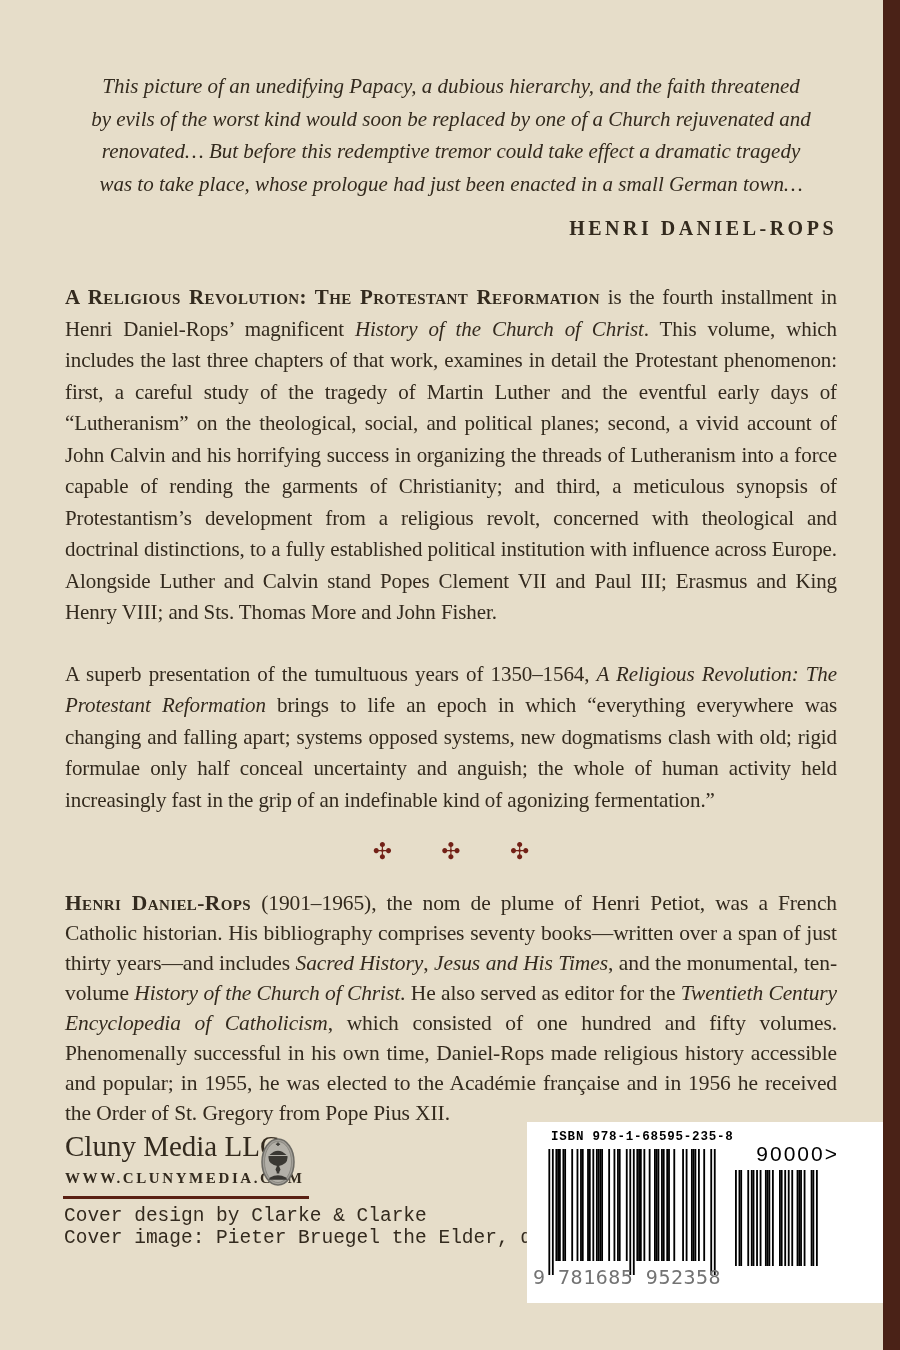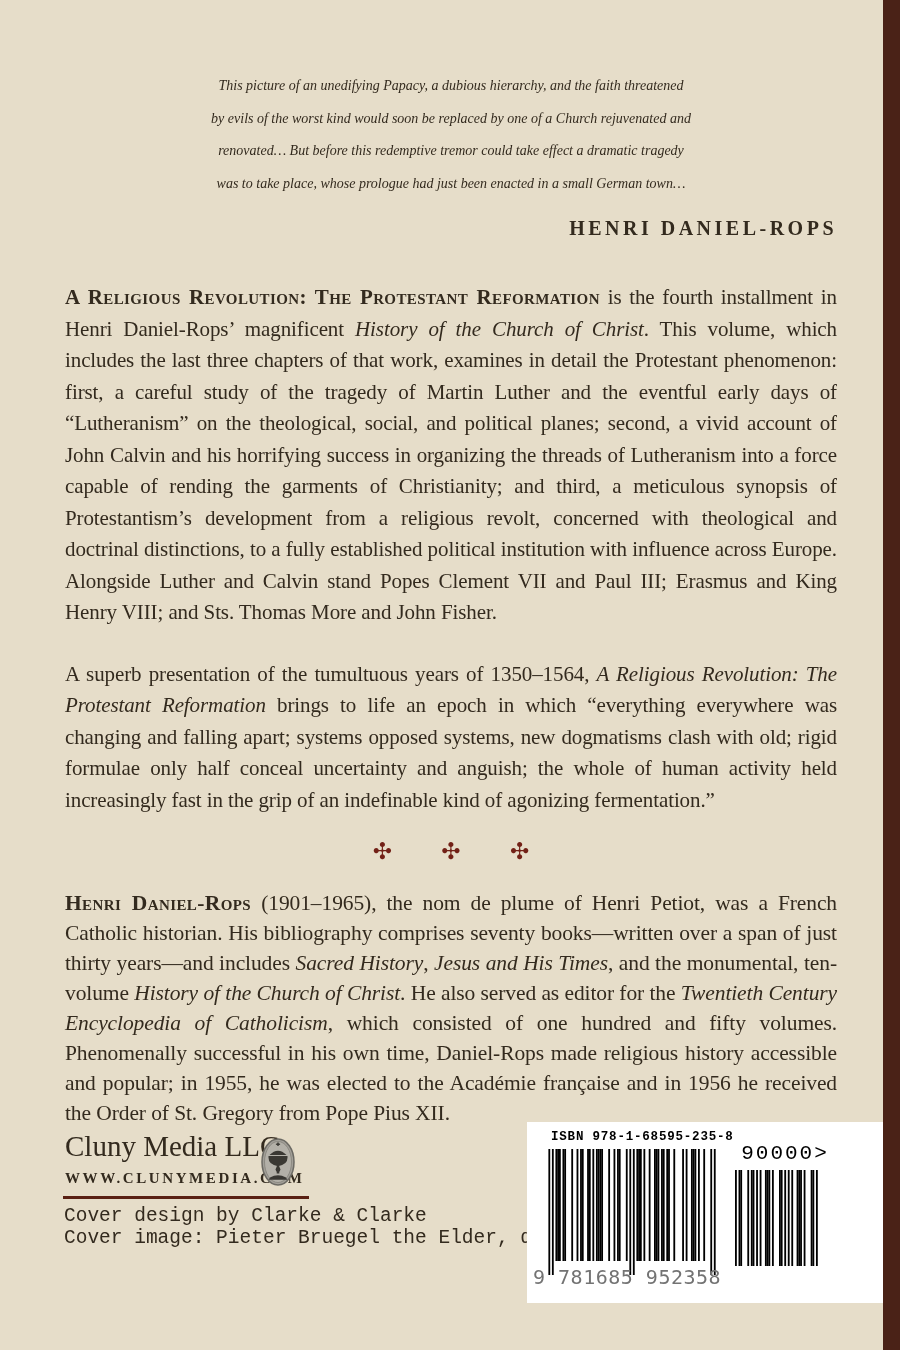--- a/index.html
+++ b/index.html
@@ -8,21 +8,21 @@
     background:#e6ddc9; overflow:hidden;
     font-family:"Liberation Serif", serif;
     color:#332a1e;
   }
   .right-border {
     position:absolute; right:0; top:0; width:17px; height:1350px;
     background:#4a2217;
   }
   .content { position:absolute; left:65px; top:0; width:772px; }
 
-  .quote { margin-top:70px; font-style:italic; font-size:14px; line-height:32.5px; text-align:center; }
+  .quote { margin-top:70px; font-style:italic; font-size:21px; line-height:32.5px; text-align:center; }
   .quote-line { white-space:nowrap; }
 
   .attribution {
     margin-top:17px; text-align:right; font-size:20px;
     letter-spacing:3.5px; font-weight:bold; font-style:normal;
   }
 
   .body-para { text-align:justify; font-size:21px; line-height:31.5px; letter-spacing:-0.1px; }
   .p1 { margin-top:42px; }
   .p2 { margin-top:30px; }
@@ -41,22 +41,22 @@
   .publisher-logo { position:absolute; left:261px; top:1138px; width:34px; height:48px; }
   .rule { position:absolute; left:63px; top:1196px; width:246px; height:3px; background:#5a2013; }
   .credits { position:absolute; left:64px; top:1206px; font-size:19.5px; line-height:21.5px;font-family:Liberation Mono, monospace; }
 
   .barcode-panel { position:absolute; left:527px; top:1122px; width:376px; height:181px; background:#ffffff; }
   .isbn-label { position:absolute; left:24px; top:8px; font-family:"Liberation Mono", monospace;
     font-size:12.5px; font-weight:bold; letter-spacing:0.8px; color:#000; white-space:nowrap; }
   .ean-svg { position:absolute; left:21px; top:27px; fill:#000; }
   .ean-digits { position:absolute; left:6px; top:143px; font-family:"DejaVu Sans Mono", monospace;
     font-size:20px; color:#737373; letter-spacing:0.5px; white-space:nowrap; }
-  .supp-text { position:absolute; left:204px; top:20px; width:108px; text-align:center;
-    font-family:Liberation Mono, monospace; font-size:21px; letter-spacing:2px; color:#000; }
+  .supp-text { position:absolute; left:204px; top:20px; width:108px; text-align:right;
+    font-family:Liberation Sans, sans-serif; font-size:21px; letter-spacing:2px; color:#000; }
   .supp-svg { position:absolute; left:206px; top:48px; fill:#000; }
 </style>
 </head>
 <body>
 
 <div class="cover">
 
   <div class="content">
 
     <div class="quote">

